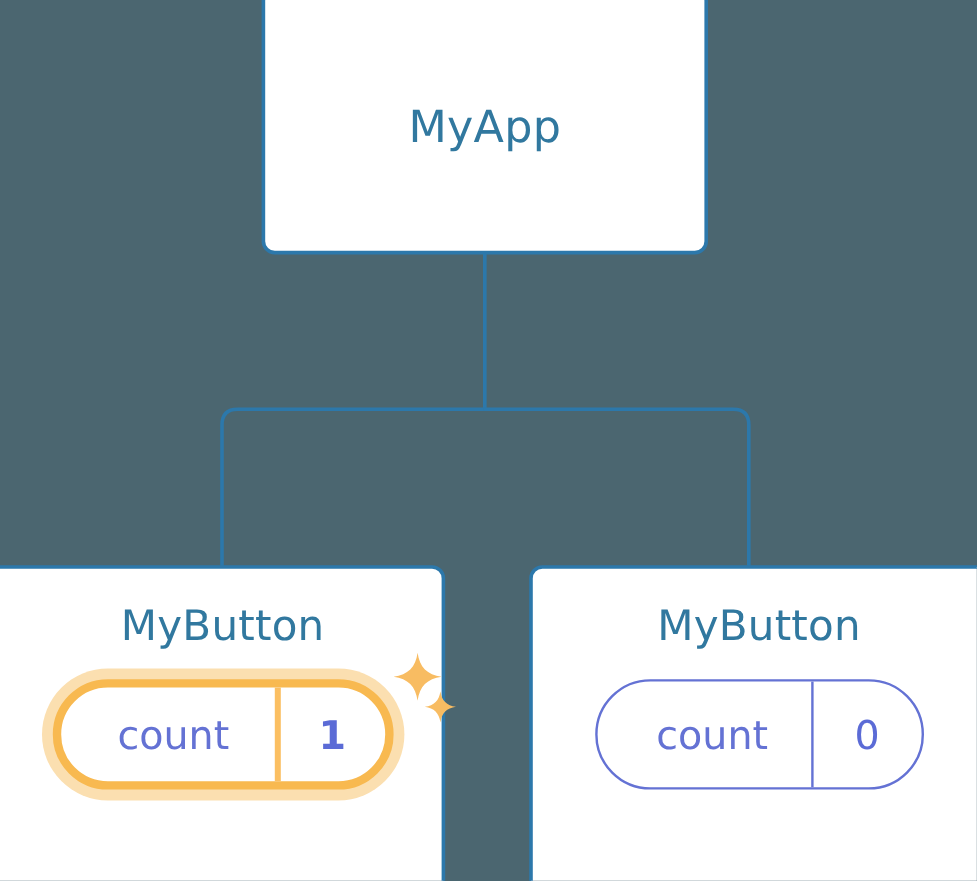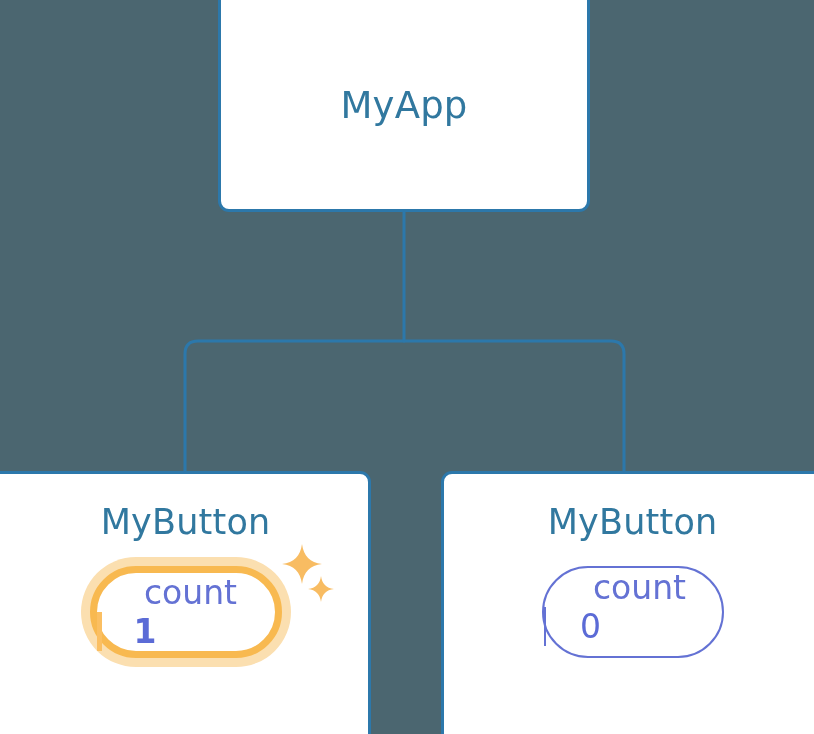--- a/index.html
+++ b/index.html
@@ -96,21 +96,20 @@
     align-items: center;
   }
   .pill {
     position: relative;
     display: flex;
     align-items: stretch;
     height: 92px;
     border-radius: 46px;
     background: #ffffff;
     box-sizing: border-box;
-    flex-direction: column;
   }
   .pill .cell {
     display: flex;
     align-items: center;
     justify-content: center;
     box-sizing: border-box;
   }
   .pill .cell-key {
     width: 178px;
     font-size: 33px;

